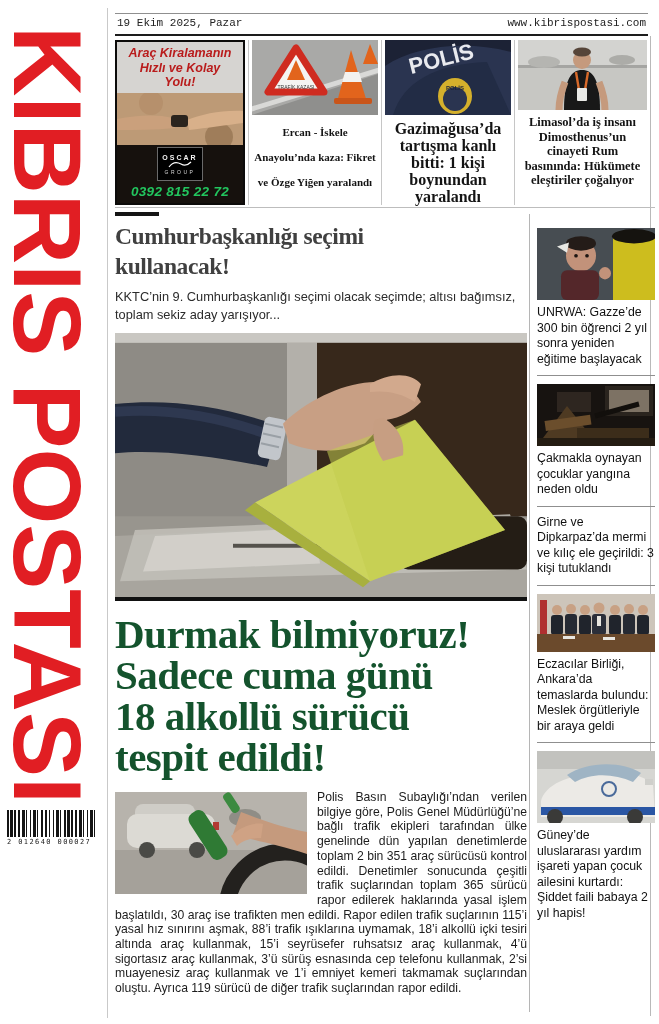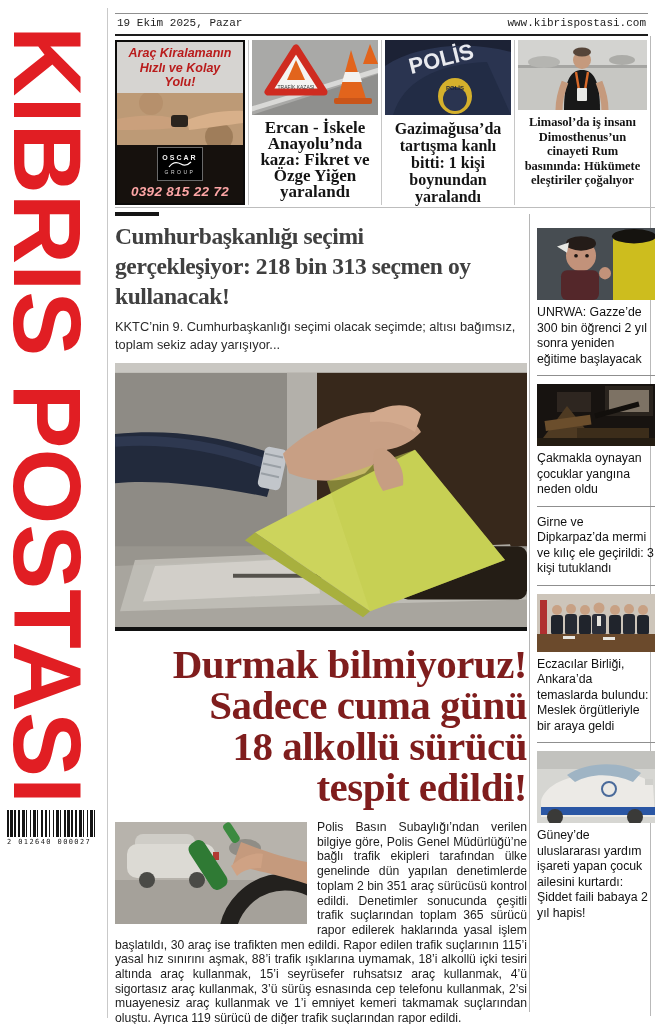--- a/index.html
+++ b/index.html
@@ -59,46 +59,46 @@
     align-items: center; justify-content: flex-end; padding: 2px 0 4px; gap: 3px;
   }
   .oscar-box {
     width: 46px; height: 34px; background: #000; border: 1px solid #6a6a6a;
     display: flex; flex-direction: column; align-items: center; justify-content: center;
     color: #f2f2f2;
   }
   .oscar-brand { font-size: 7px; letter-spacing: 2px; font-weight: bold; }
   .oscar-squiggle { width: 26px; height: 8px; }
   .oscar-sub { font-size: 5px; letter-spacing: 2.5px; color: #d8d8d8; }
-  .ad-phone { color: #fca5a5; font-weight: bold; font-style: italic; font-size: 13.5px; letter-spacing: 0.3px; }
+  .ad-phone { color: #22c55e; font-weight: bold; font-style: italic; font-size: 13.5px; letter-spacing: 0.3px; }
   
   .story { display: flex; flex-direction: column; cursor: pointer; }
   .story .thumb { width: 100%; overflow: hidden; }
   .story .thumb svg { display: block; width: 100%; height: 100%; }
   .story .head {
     font-family: "Liberation Serif", serif; font-weight: bold;
     text-align: center; color: #141414; margin-top: 5px;
   }
-  .story1 .thumb { height: 75px; } .story1 .head { font-size: 17px; line-height: 16px; }
+  .story1 .thumb { height: 75px; } .story1 .head { font-size: 11px; line-height: 25px; }
   .story2 .thumb { height: 75px; } .story2 .head { font-size: 16px; line-height: 17px; }
   .story3 .thumb { height: 70px; } .story3 .head { font-size: 12.5px; line-height: 14.5px; }
   
   .main-col { position: absolute; left: 115px; top: 212px; width: 412px; }
   .kicker-bar { width: 44px; height: 4px; background: #151515; margin-bottom: 5px; }
   .lead-headline {
     font-family: "Liberation Serif", serif; font-weight: bold;
     font-size: 23.5px; line-height: 30px; letter-spacing: -0.4px; color: #404040;
   }
   .lead-sub { margin-top: 7px; font-size: 12.8px; line-height: 18px; color: #2b2b2b; }
   .lead-photo { margin-top: 9px; width: 412px; height: 268px; border-bottom: 4px solid #111; }
   .lead-photo svg { display: block; width: 100%; height: 100%; }
   .second-headline {
-    margin-top: 13px; text-align: right;
+    margin-top: 13px; text-align: left;
     font-family: "Liberation Serif", serif; font-weight: bold;
-    font-size: 41px; line-height: 41px; letter-spacing: -0.5px; color: #7f1d1d;
+    font-size: 41px; line-height: 41px; letter-spacing: -0.5px; color: #14532d;
   }
   .article { margin-top: 12px; }
   .article .a-thumb { float: left; width: 192px; height: 102px; margin: 2px 10px 4px 0; }
   .article .a-thumb svg { display: block; width: 100%; height: 100%; }
   .article p { font-size: 12.2px; line-height: 14.7px; text-align: justify; color: #1c1c1c; }
   
   .sidebar-rule { position: absolute; left: 529px; top: 214px; width: 1px; height: 798px; background: #b5b5b5; }
   .sidebar { position: absolute; left: 537px; top: 228px; width: 118px; }
   .s-item { padding-bottom: 8px; margin-bottom: 8px; border-bottom: 1px solid #8f8f8f; cursor: pointer; }
   .s-item:last-child { border-bottom: none; }
@@ -215,21 +215,20 @@
     <div class="head">Limasol’da iş insanı Dimosthenus’un cinayeti Rum basınında: Hükümete eleştiriler çoğalıyor</div>
   </div>
 </div>
 <div class="strip-rule"></div>
 
 <div class="main-col">
   <div class="kicker-bar"></div>
 
   <div class="lead-headline">
     <div>Cumhurbaşkanlığı seçimi</div>
-    <div>gerçekleşiyor: 218 bin 313 seçmen oy</div>
     <div>kullanacak!</div>
   </div>
   <div class="lead-sub">KKTC’nin 9. Cumhurbaşkanlığı seçimi olacak seçimde; altısı bağımsız, toplam sekiz aday yarışıyor...</div>
 
   <div class="lead-photo">
     <svg viewBox="0 0 412 268" preserveAspectRatio="none">
       <rect width="412" height="268" fill="#8e8b85"></rect>
       <rect width="412" height="10" fill="#c9c7c2"></rect>
       <rect x="172" y="10" width="30" height="190" fill="#b3b0aa"></rect>
       <rect x="202" y="10" width="210" height="196" fill="#37281b"></rect>

